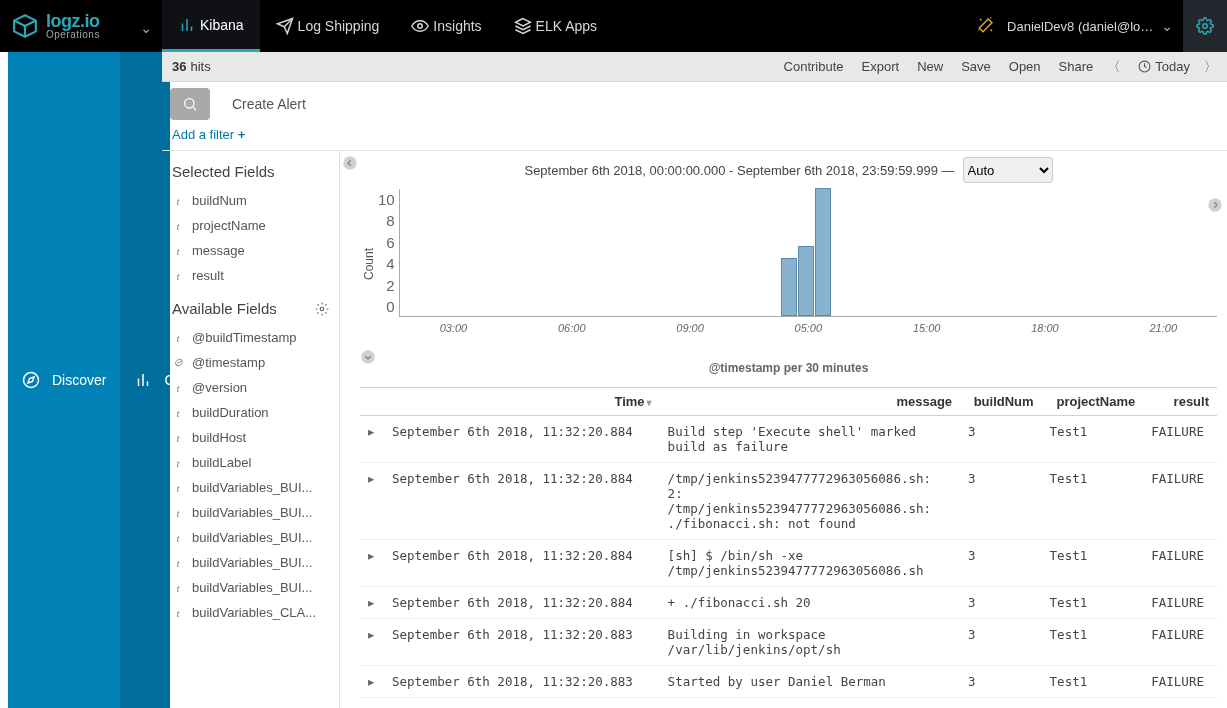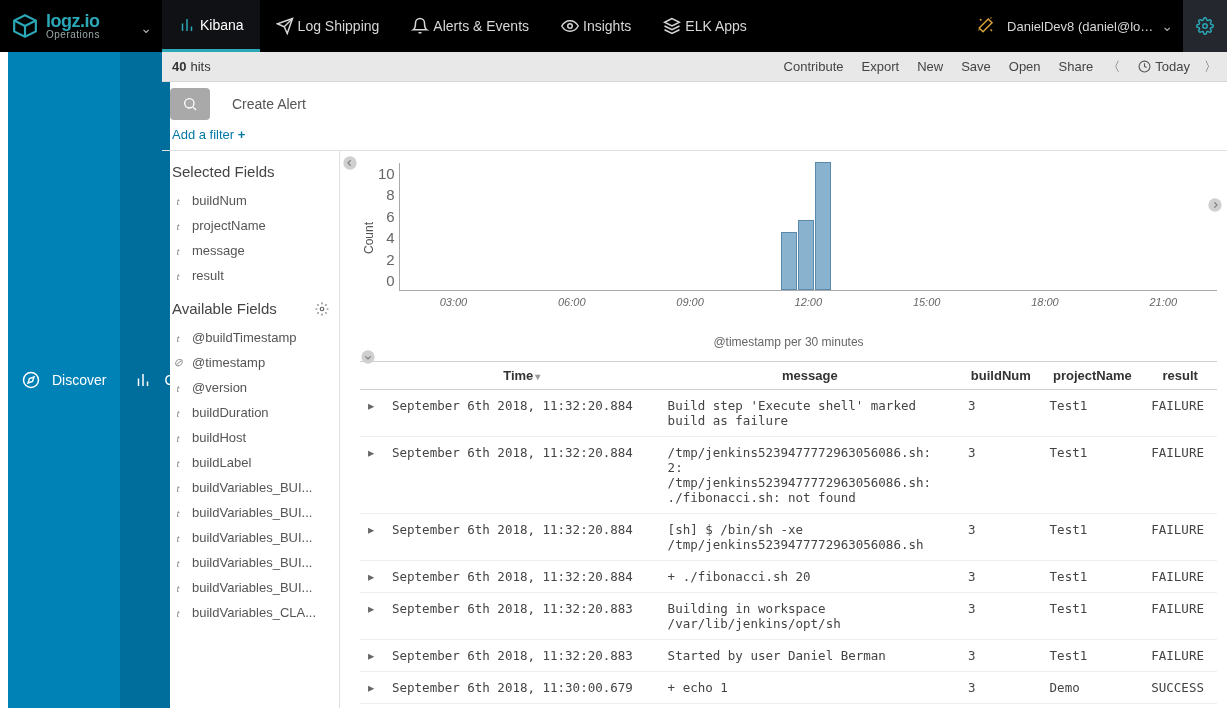--- a/index.html
+++ b/index.html
@@ -68,25 +68,25 @@
 
 .timeheader { text-align: center; font-size: 13px; color: #444; display: flex; justify-content: center; align-items: center; gap: 8px; }
 .timeheader select { height: 26px; border: 1px solid #ccc; border-radius: 3px; width: 90px; font-size: 13px; }
 
 .chartwrap { display: flex; height: 150px; margin-top: 6px; }
 .chartwrap .ylabel { writing-mode: vertical-rl; transform: rotate(180deg); font-size: 12px; color: #555; padding: 0 2px; text-align: center; }
 .chartwrap .yaxis { display: flex; flex-direction: column; justify-content: space-between; align-items: flex-end; font-size: 15px; color: #666; height: 126px; padding-right: 4px; padding-top: 2px;}
 .chartwrap .plot { flex: 1; position: relative; border-left: 1px solid #aaa; border-bottom: 1px solid #aaa; height: 128px; font-style: italic; }
 .chartwrap .bar { position: absolute; bottom: 0; width: 16px; background: #88b2cd; border: 1px solid #5a8aab;}
 .chartwrap .xticks { position: absolute; bottom: -18px; left: 0; right: 0; display: flex; justify-content: space-between; font-size: 11px; color: #666; padding: 0 40px; }
-.xlabel { text-align: center; font-size: 12px; color: #666; margin-top: 22px; font-weight: 400; }
+.xlabel { text-align: center; font-size: 12px; color: #666; margin-top: 22px; font-weight: 700; }
 
 
 table.logs { width: 100%; border-collapse: collapse; margin-top: 12px; font-size: 13px; }
-table.logs th { text-align: center; padding: 6px 8px; border-bottom: 1px solid #d0d0d0; border-top: 1px solid #d0d0d0; font-weight: 700; color: #333; margin-top: 20px; }
+table.logs th { text-align: right; padding: 6px 8px; border-bottom: 1px solid #d0d0d0; border-top: 1px solid #d0d0d0; font-weight: 700; color: #333; margin-top: 20px; }
 table.logs th .sortcaret { color: #999; font-size: 10px; margin-left: 2px;}
 table.logs td { padding: 8px 8px; border-bottom: 1px solid #eee; vertical-align: top; font-family: "SFMono-Regular", Consolas, monospace; font-size: 12.5px; color: #444; }
 table.logs td.expcell { width: 20px; color: #666; cursor: pointer; font-family: inherit; }
 table.logs td.msg { max-width: 280px; word-wrap: break-word; }
 
 </style>
 </head>
 <body>
 
 <div class="topnav">
@@ -112,27 +112,20 @@
   </div>
   <div class="nav-item">
     <svg viewBox="0 0 24 24" fill="none" stroke="currentColor" stroke-width="2">
         <path d="M22 2L11 13"></path>
         <path d="M22 2l-7 20-4-9-9-4 20-7z"></path>
       </svg>
     <span>Log Shipping</span>
   </div>
   <div class="nav-item">
     <svg viewBox="0 0 24 24" fill="none" stroke="currentColor" stroke-width="2">
-        <path d="M18 8a6 6 0 0 0-12 0c0 7-3 9-3 9h18s-3-2-3-9"></path>
-        <path d="M10 21h4"></path>
-      </svg>
-    <span>Alerts &amp; Events</span>
-  </div>
-  <div class="nav-item">
-    <svg viewBox="0 0 24 24" fill="none" stroke="currentColor" stroke-width="2">
         <path d="M1 12s4-7 11-7 11 7 11 7-4 7-11 7S1 12 1 12z"></path>
         <circle cx="12" cy="12" r="3"></circle>
       </svg>
     <span>Insights</span>
   </div>
   <div class="nav-item">
     <svg viewBox="0 0 24 24" fill="none" stroke="currentColor" stroke-width="2">
         <polygon points="12,2 2,7 12,12 22,7"></polygon>
         <polyline points="2,17 12,22 22,17"></polyline>
         <polyline points="2,12 12,17 22,12"></polyline>
@@ -200,21 +193,21 @@
     <svg viewBox="0 0 24 24" fill="none" stroke="#fff" stroke-width="2">
         <circle cx="12" cy="12" r="10"></circle>
         <polyline points="12,8 8,12 12,16"></polyline>
       </svg>
     <span>Collapse</span>
   </div>
 </div>
 
 <div class="main">
   <div class="hitsbar">
-    <span class="hits-num">40</span>
+    <span class="hits-num">36</span>
     <span>hits</span>
     <div class="spacer"></div>
     <span class="link-item">Contribute</span>
     <span class="link-item">Export</span>
     <span class="link-item">New</span>
     <span class="link-item">Save</span>
     <span class="link-item">Open</span>
     <span class="link-item">Share</span>
     <span class="arrow">〈</span>
     <span class="link-item today">
@@ -335,37 +328,41 @@
             <polyline points="11,8 15,12 11,16" fill="none" stroke="#888" stroke-width="2"></polyline>
           </svg>
       </span>
       <span class="circ-down">
         <svg width="16" height="16" viewBox="0 0 24 24" fill="#d0d0d0">
             <circle cx="12" cy="12" r="10"></circle>
             <polyline points="8,11 12,15 16,11" fill="none" stroke="#888" stroke-width="2"></polyline>
           </svg>
       </span>
 
+      <div class="timeheader">
+        <span>September 6th 2018, 00:00:00.000 - September 6th 2018, 23:59:59.999 —</span>
+        <select><option>Auto</option></select>
+      </div>
 
       <div class="chartwrap">
         <div class="ylabel">Count</div>
         <div class="yaxis" id="yaxis">
             <span>10</span>
             <span>8</span>
             <span>6</span>
             <span>4</span>
             <span>2</span>
             <span>0</span>
           </div>
         <div class="plot" id="plot">
           <div class="xticks" id="xticks">
               <span>03:00</span>
               <span>06:00</span>
               <span>09:00</span>
-              <span>12:00</span>
+              <span>05:00</span>
               <span>15:00</span>
               <span>18:00</span>
               <span>21:00</span>
             </div>
         <div class="bar" style="left: 381.3px; height: 58.1818px;"></div>
             <div class="bar" style="left: 398.52px; height: 69.8182px;"></div>
             <div class="bar" style="left: 415.74px; height: 128px;"></div>
           </div>
       </div>
       <div class="xlabel">@timestamp per 30 minutes</div>

